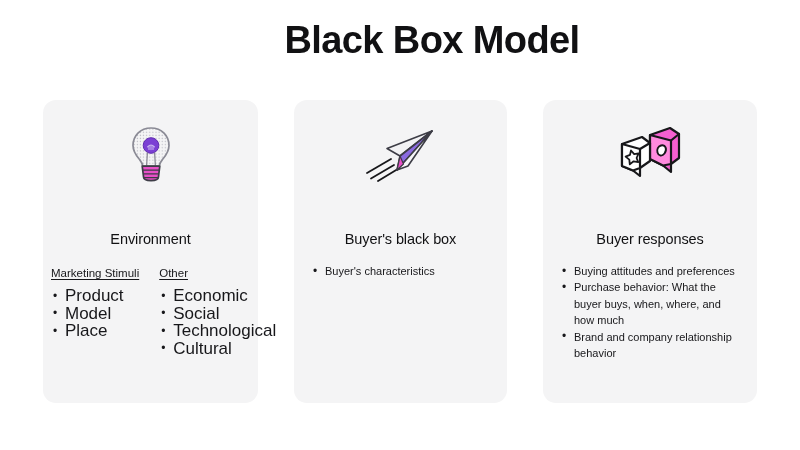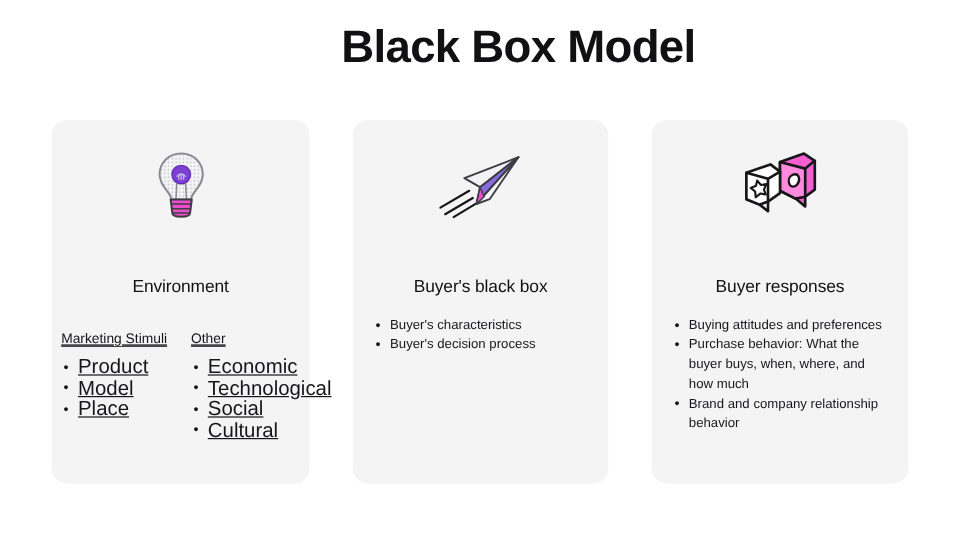--- a/index.html
+++ b/index.html
@@ -71,22 +71,21 @@
   .card-body {
     padding: 0 16px;
     margin-top: 16px;
   }
 
   
   .cols {
     display: flex;
     gap: 20px;
     padding: 0 8px;
-    margin-top: 30px;
-    text-decoration: underline;
+    margin-top: 20px;
   }
   .col { flex: 1 1 auto; }
   .col-1 { width: 104px; }
   .col-2 { width: 92px; }
 
   .col-title {
     font-size: 11.5px;
     color: #17171a;
     text-decoration: underline;
     text-underline-offset: 2px;
@@ -163,22 +162,22 @@
         <ul class="blist">
           <li>Product</li>
           <li>Model</li>
           <li>Place</li>
         </ul>
       </div>
       <div class="col col-2">
         <div class="col-title">Other</div>
         <ul class="blist">
           <li>Economic</li>
+          <li>Social</li>
           <li>Technological</li>
-          <li>Social</li>
           <li>Cultural</li>
         </ul>
       </div>
     </div>
   </div>
 
   <div class="card card-2">
     <div class="card-icon">
       <svg class="icon-svg" width="74" height="56" viewBox="0 0 74 56" aria-hidden="true">
 
@@ -192,21 +191,20 @@
 
         <path d="M68 5 L33 44 L44 40 L55 24 Z" fill="#f7f7f9" stroke="#3d3d46" stroke-width="1.6" stroke-linejoin="round"></path>
 
         <path d="M33 44 L36 30 L39.5 38 Z" fill="#e84fc8" stroke="#3d3d46" stroke-width="1.2" stroke-linejoin="round"></path>
       </svg>
     </div>
     <div class="card-heading">Buyer's black box</div>
     <div class="card-body">
       <ul class="blist wide">
         <li>Buyer's characteristics</li>
-        <li>Buyer's decision process</li>
       </ul>
     </div>
   </div>
 
   <div class="card card-3">
     <div class="card-icon">
       <svg class="icon-svg" width="68" height="58" viewBox="0 0 68 58" aria-hidden="true">
 
         <path d="M34 10 L54 3 L63 9 L63 33 L55 39 L55 47 L47 40.5 L34 34 Z" fill="#f65fd0" stroke="#17171a" stroke-width="2.2" stroke-linejoin="round"></path>
         <path d="M34 10 L34 34 L47 40.5 L55 39 L55 15.5 Z" fill="#ff8ade" stroke="#17171a" stroke-width="2.2" stroke-linejoin="round"></path>

